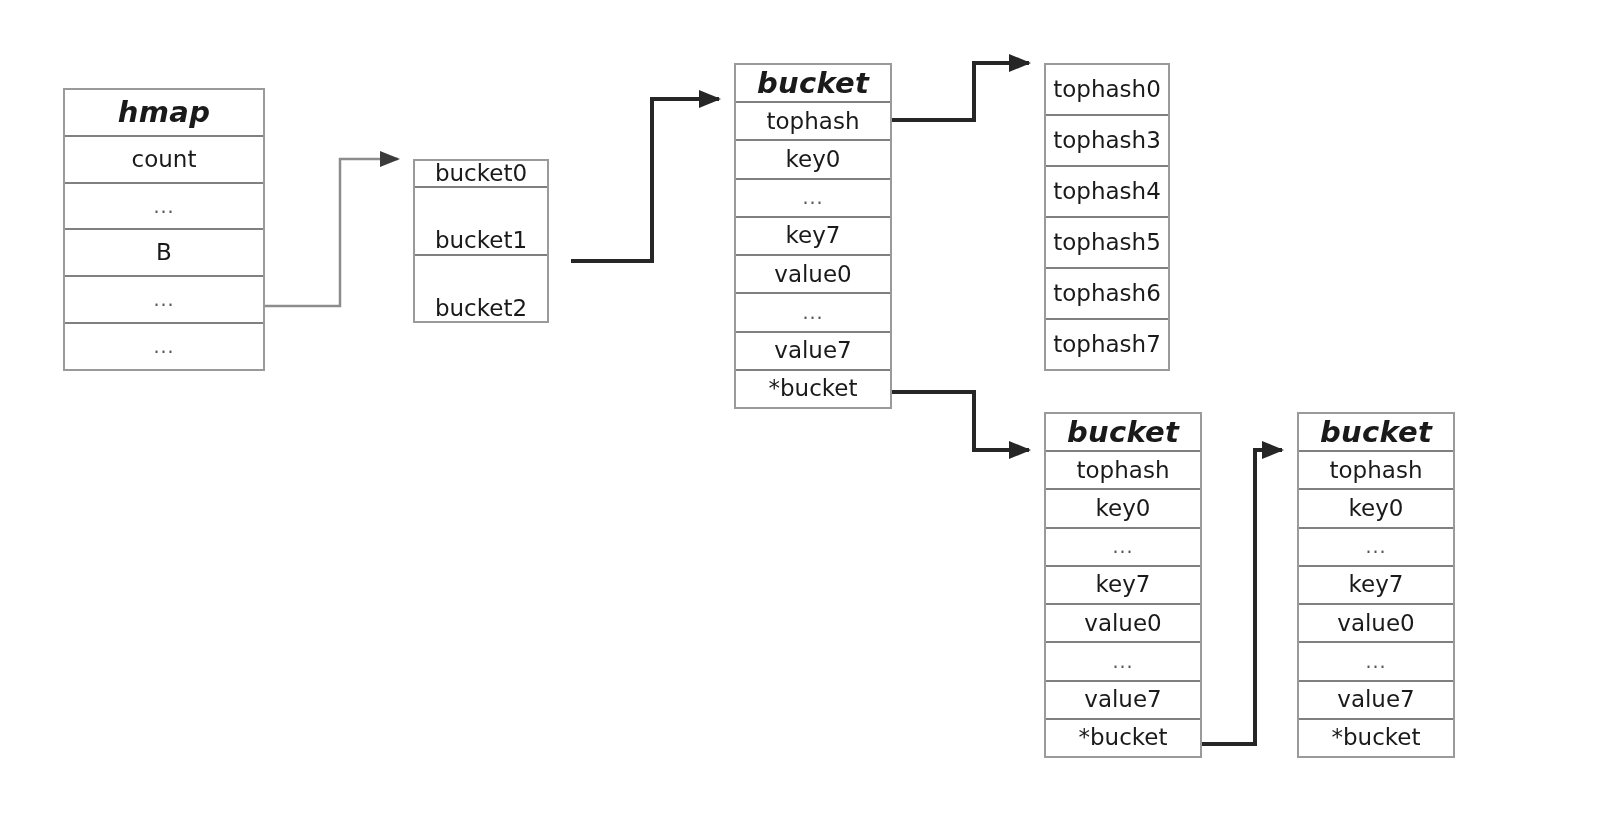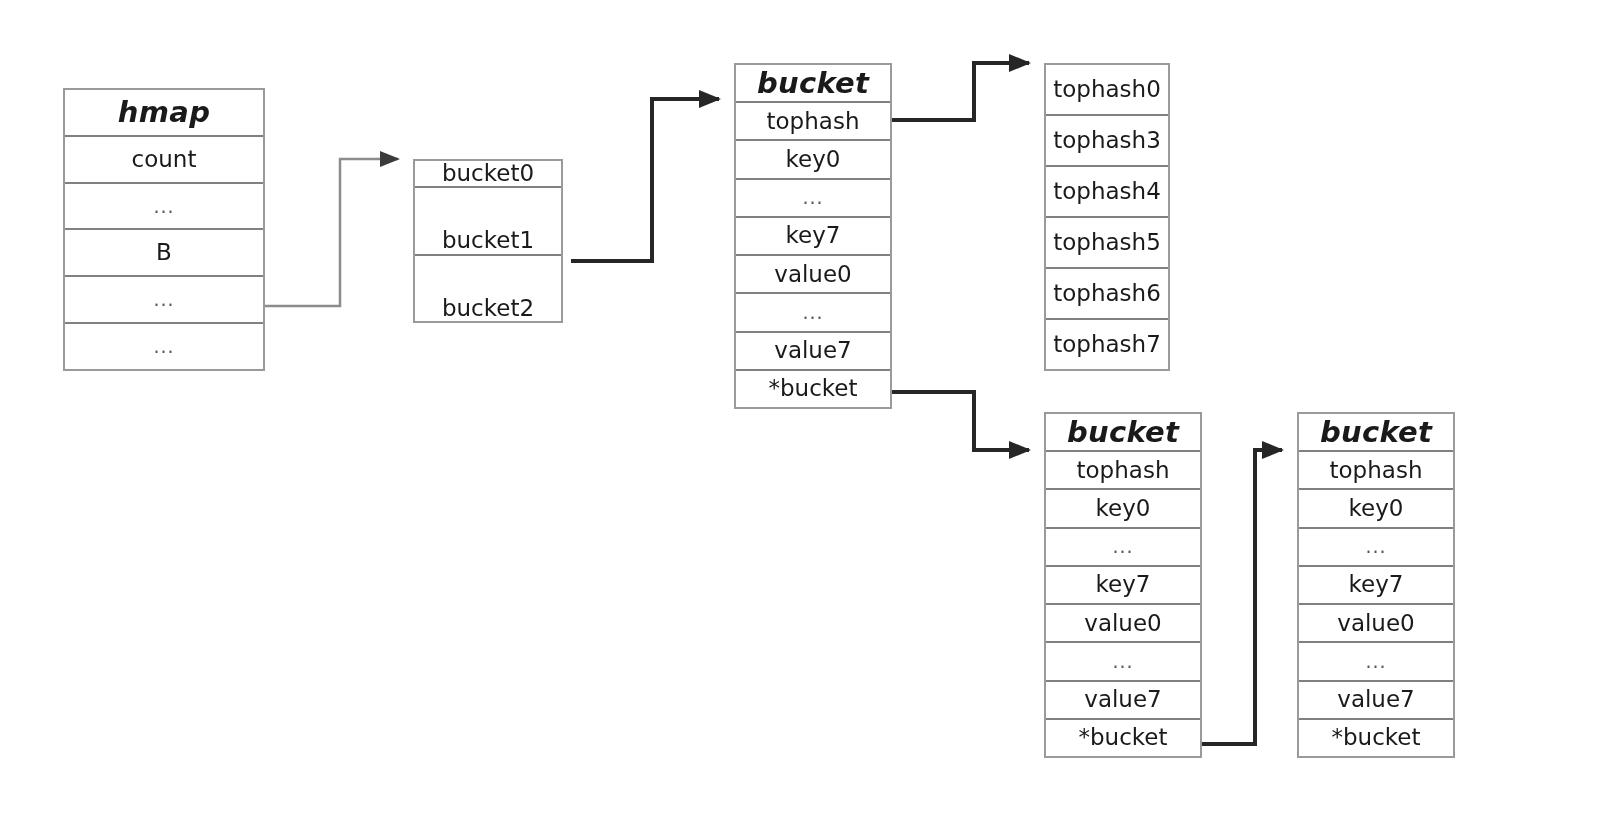--- a/index.html
+++ b/index.html
@@ -95,21 +95,21 @@
     </svg>
 
   <div class="struct" style="left: 63px; top: 88px; width: 202px; height: 283px;">
       <div class="row header">hmap</div>
       <div class="row">count</div>
       <div class="row ellipsis">...</div>
       <div class="row">B</div>
       <div class="row ellipsis">...</div>
       <div class="row ellipsis">...</div>
     </div>
-  <div class="struct" style="left: 413px; top: 159px; width: 150px; height: 164px; gap: 40px;">
+  <div class="struct" style="left: 413px; top: 159px; width: 136px; height: 164px; gap: 40px;">
       <div class="row">bucket0</div>
       <div class="row">bucket1</div>
       <div class="row">bucket2</div>
     </div>
   <div class="struct" style="left: 734px; top: 63px; width: 158px; height: 346px;">
       <div class="row header">bucket</div>
       <div class="row">tophash</div>
       <div class="row">key0</div>
       <div class="row ellipsis">...</div>
       <div class="row">key7</div>

